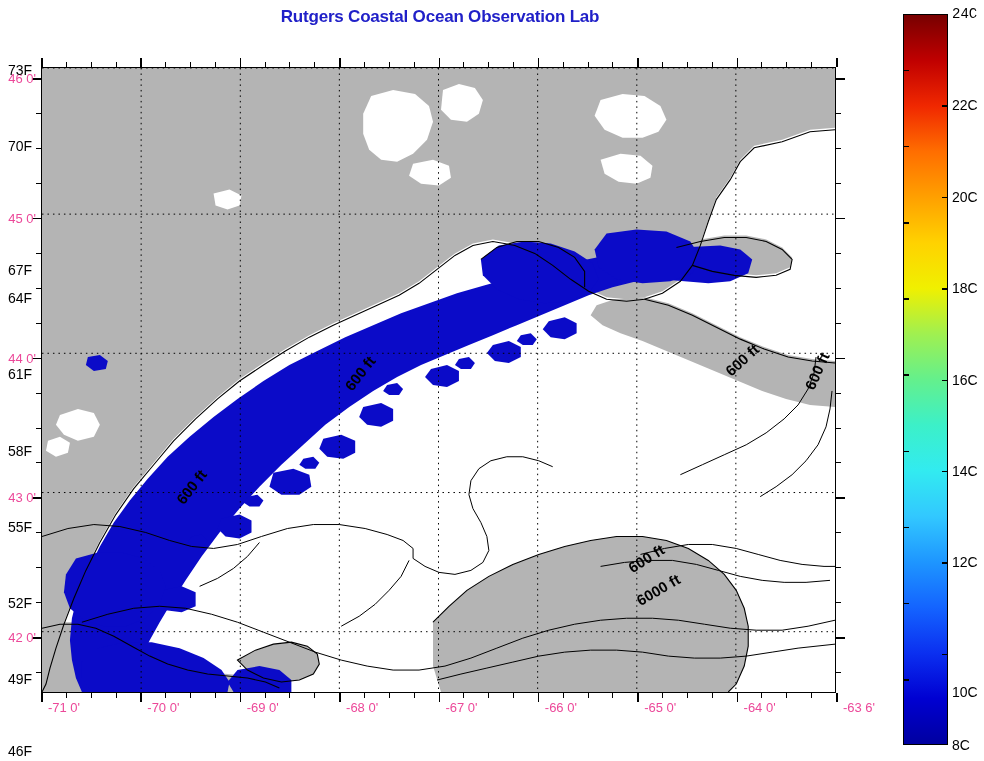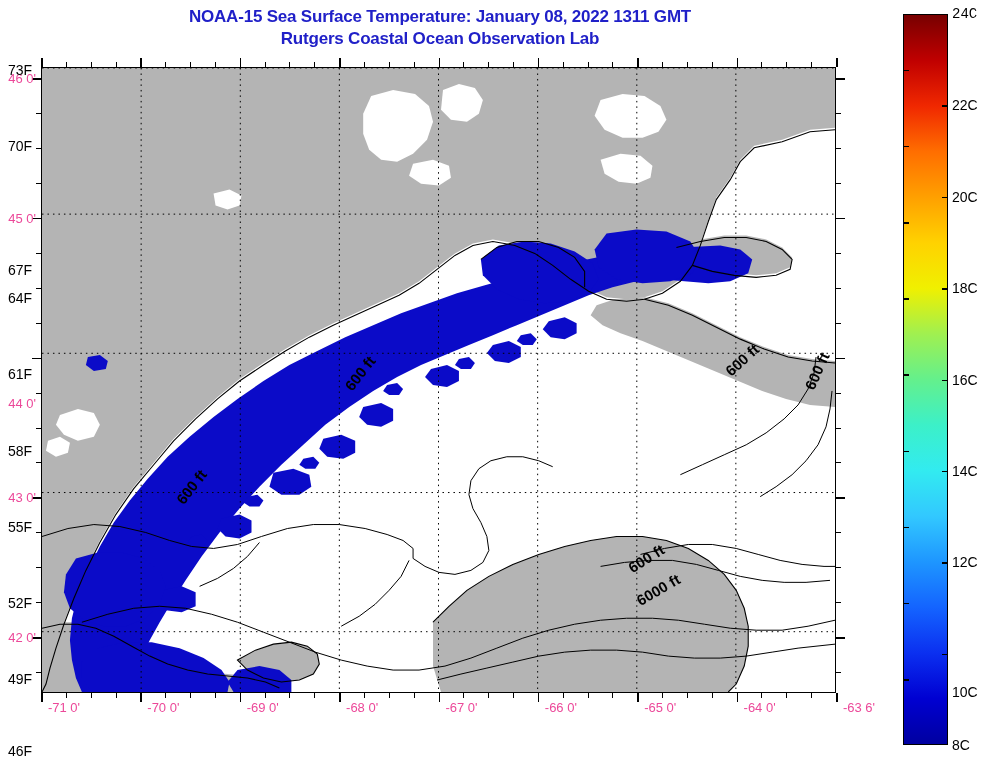--- a/index.html
+++ b/index.html
@@ -29,21 +29,20 @@
        transform:translateY(-50%);white-space:nowrap;}
   .cb-lab-c{position:absolute;left:952px;color:#000;font-size:14px;
        transform:translateY(-50%);white-space:nowrap;}
   .contour-lab{fill:#000;font-weight:bold;font-size:15px;
        font-family:"Liberation Sans", sans-serif;}
 </style>
 </head>
 <body>
 
 <div id="title-block">
-  <div>NOAA-15 Sea Surface Temperature:  January 08, 2022 1311 GMT</div>
   <div>Rutgers Coastal Ocean Observation Lab</div>
 </div>
 
 <div id="plot-wrap">
   <div id="plot-frame">
     <svg id="map-svg" viewBox="0 0 795 626" preserveAspectRatio="none">
 
       <defs>
         <clipPath id="frameclip">
             <rect x="0" y="0" width="795" height="626"></rect>
@@ -343,21 +342,21 @@
     <div class="ticklabel xlab" style="left: 140.375px;">-70 0'</div>
     <div class="ticklabel xlab" style="left: 239.75px;">-69 0'</div>
     <div class="ticklabel xlab" style="left: 339.125px;">-68 0'</div>
     <div class="ticklabel xlab" style="left: 438.5px;">-67 0'</div>
     <div class="ticklabel xlab" style="left: 537.875px;">-66 0'</div>
     <div class="ticklabel xlab" style="left: 637.25px;">-65 0'</div>
     <div class="ticklabel xlab" style="left: 736.625px;">-64 0'</div>
     <div class="ticklabel xlab" style="left: 836px;">-63 6'</div>
     <div class="ticklabel ylab" style="top: 78.1786px;">46 0'</div>
     <div class="ticklabel ylab" style="top: 217.911px;">45 0'</div>
-    <div class="ticklabel ylab" style="top: 357.643px; margin-top: 45px;">44 0'</div>
+    <div class="ticklabel ylab" style="top: 357.643px;">44 0'</div>
     <div class="ticklabel ylab" style="top: 497.375px;">43 0'</div>
     <div class="ticklabel ylab" style="top: 637.107px;">42 0'</div>
   </div>
 
 <div id="colorbar-wrap">
   <div id="colorbar" style="background: linear-gradient(rgb(120, 0, 0) 0%, rgb(192, 0, 0) 6.25%, rgb(240, 40, 0) 12.5%, rgb(255, 110, 0) 18.75%, rgb(255, 160, 0) 25%, rgb(255, 210, 0) 31.25%, rgb(240, 240, 0) 37.5%, rgb(160, 240, 80) 43.75%, rgb(100, 240, 140) 50%, rgb(60, 240, 200) 56.25%, rgb(50, 235, 240) 62.5%, rgb(50, 200, 255) 68.75%, rgb(30, 150, 255) 75%, rgb(20, 100, 255) 81.25%, rgb(11, 48, 240) 87.5%, rgb(0, 0, 210) 93.75%, rgb(0, 0, 160) 100%);"></div>
 </div>
 <div id="colorbar-ticks">
     <div class="cb-lab-c" style="top: 14px; font-family: Liberation Mono, monospace;">24C</div>
     <div class="cb-tick" style="left: 942px; top: 105.375px;"></div>

